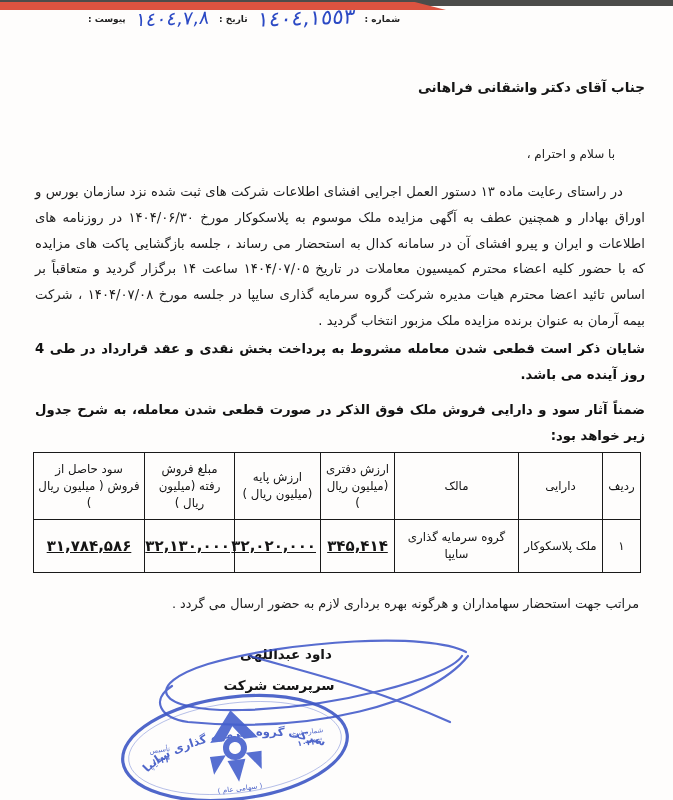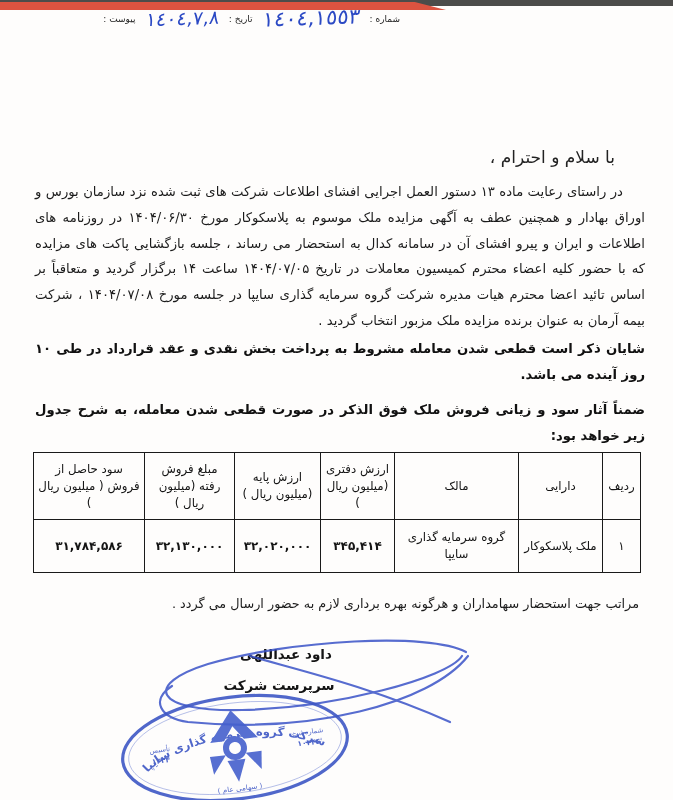--- a/index.html
+++ b/index.html
@@ -8,41 +8,41 @@
     background:#fefdfc;overflow:hidden;
     font-family:"DejaVu Sans",sans-serif;color:#1c1c1c;
   }
   
   .bar-gray{position:absolute;top:0;left:0;right:0;height:6px;background:#4c4c4a;}
   .bar-red{position:absolute;top:2px;left:0;width:446px;height:8px;background:#dc5340;
     clip-path:polygon(0 0,93% 0,100% 100%,0 100%);}
   
   .meta-row{position:absolute;top:8px;left:52px;width:348px;direction:rtl;
     display:flex;align-items:center;font-size:9px;color:#222;}
-  .meta-label{white-space:nowrap;font-weight:normal;}
+  .meta-label{white-space:nowrap;font-weight:bold;}
   .meta-hand{color:#2b49c4;font-size:21px;white-space:nowrap;
     transform:skewX(-8deg) rotate(-2deg);letter-spacing:1px;margin:0 10px;line-height:1;}
   .meta-hand.small{font-size:19px;}
   
   .recipient{position:absolute;top:74px;right:28px;direction:rtl;text-align:right;
     font-weight:bold;font-size:13.5px;line-height:27px;color:#161616;}
-  .salutation{position:absolute;top:147px;right:58px;direction:rtl;font-size:17px;color:#222;text-align:center;}
+  .salutation{position:absolute;top:147px;right:58px;direction:rtl;font-size:12px;color:#222;text-align:center;}
   
   .para{position:absolute;right:28px;left:35px;direction:rtl;text-align:justify;
     font-size:13.2px;line-height:25.8px;color:#1b1b1b;}
   .para.indent{text-indent:22px;}
   .para.bold{font-weight:bold;color:#111;}
   
   .deal-table{position:absolute;top:452px;left:33px;width:607px;direction:rtl;
     border-collapse:collapse;table-layout:fixed;font-size:11.8px;color:#141414;}
   .deal-table th,.deal-table td{border:1.4px solid #1a1a1a;text-align:center;
     vertical-align:middle;padding:3px 4px;font-weight:normal;line-height:17px;}
   .deal-table th{height:60px;}
   .deal-table td{height:46px;}
-  .deal-table td.num{font-weight:bold;font-size:12px;letter-spacing:.5px;}
+  .deal-table td.num{font-weight:bold;font-size:15px;letter-spacing:.5px;text-decoration:underline;}
   
   .closing{position:absolute;top:596px;right:12px;left:120px;direction:rtl;
     text-align:right;font-size:12.8px;color:#1b1b1b;text-indent:22px;}
   
   .sig-name{position:absolute;top:646px;left:240px;width:116px;text-align:left;
     direction:rtl;font-weight:bold;font-size:13.5px;color:#141414;}
   .sig-title{position:absolute;top:677px;left:220px;width:118px;text-align:center;
     direction:rtl;font-weight:bold;font-size:13.5px;color:#141414;}
   .sig-squiggle{position:absolute;left:130px;top:626px;width:350px;height:120px;pointer-events:none;}
   .stamp{position:absolute;left:112px;top:688px;width:246px;height:118px;}
@@ -58,28 +58,29 @@
 
   <div class="meta-row">
     <span class="meta-label">شماره :</span>
     <span class="meta-hand">١٤٠٤,١٥٥٣</span>
     <span class="meta-label">تاریخ :</span>
     <span class="meta-hand small">١٤٠٤,٧,٨</span>
     <span class="meta-label">پیوست :</span>
   </div>
 
   <div class="recipient">
+    <div>جناب آقای دکتر واشقانی فراهانی</div>
   </div>
 
   <div class="salutation">با سلام و احترام ،</div>
 
   <div class="para indent" style="top:179px;">در راستای رعایت ماده ۱۳ دستور العمل اجرایی افشای اطلاعات شرکت های ثبت شده نزد سازمان بورس و اوراق بهادار و همچنین عطف به آگهی مزایده ملک موسوم به پلاسکوکار مورخ ۱۴۰۴/۰۶/۳۰ در روزنامه های اطلاعات و ایران و پیرو افشای آن در سامانه کدال به استحضار می رساند ، جلسه بازگشایی پاکت های مزایده که با حضور کلیه اعضاء محترم کمیسیون معاملات در تاریخ ۱۴۰۴/۰۷/۰۵ ساعت ۱۴ برگزار گردید و متعاقباً بر اساس تائید اعضا محترم هیات مدیره شرکت گروه سرمایه گذاری سایپا در جلسه مورخ ۱۴۰۴/۰۷/۰۸ ، شرکت بیمه آرمان به عنوان برنده مزایده ملک مزبور انتخاب گردید .</div>
 
-  <div class="para bold" style="top:336px;line-height:26px;">شایان ذکر است قطعی شدن معامله مشروط به پرداخت بخش نقدی و عقد قرارداد در طی ۱۰ روز آینده می باشد.</div>
-  <div class="para bold" style="top:397px;line-height:26px;">ضمناً آثار سود و زیانی فروش ملک فوق الذکر در صورت قطعی شدن معامله،  به شرح جدول زیر خواهد بود:</div>
+  <div class="para bold" style="top:336px;line-height:26px;">شایان ذکر است قطعی شدن معامله مشروط به پرداخت بخش نقدی و عقد قرارداد در طی 4 روز آینده می باشد.</div>
+  <div class="para bold" style="top:397px;line-height:26px;">ضمناً آثار سود و دارایی فروش ملک فوق الذکر در صورت قطعی شدن معامله،  به شرح جدول زیر خواهد بود:</div>
 
   <table class="deal-table">
     <colgroup>
       <col style="width:38px">
         <col style="width:84px">
         <col style="width:124px">
       <col style="width:74px">
         <col style="width:86px">
         <col style="width:90px">
         <col style="width:111px">

